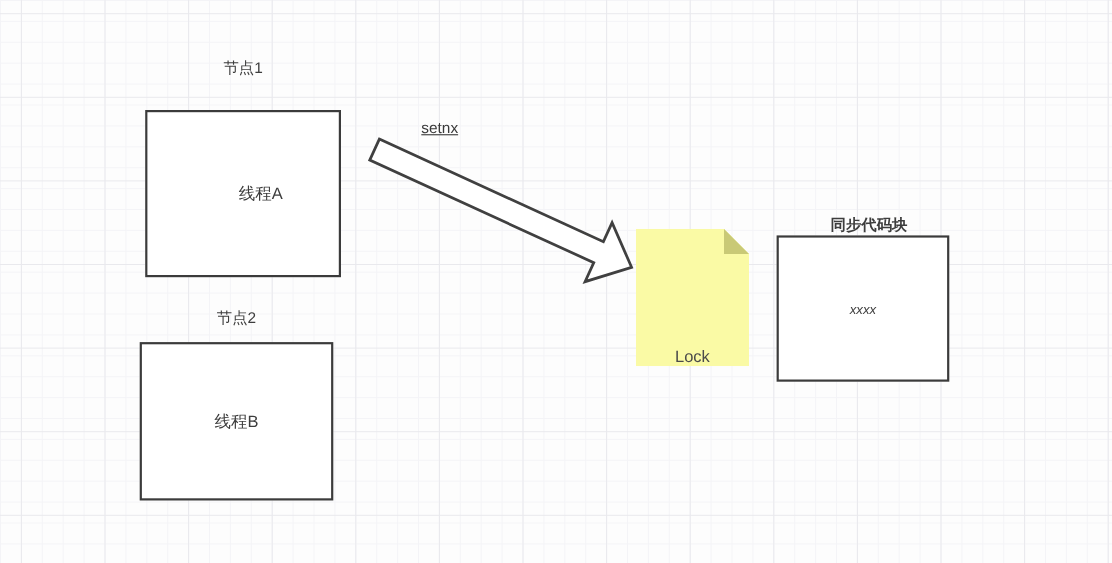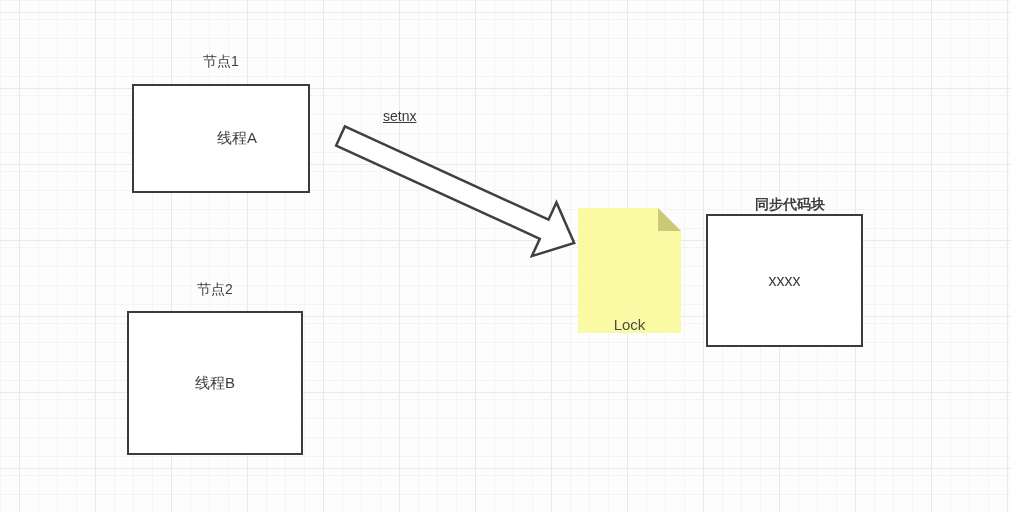--- a/index.html
+++ b/index.html
@@ -73,26 +73,26 @@
   .note-fold {
     position: absolute;
     right: 0; top: 0;
     width: 23px; height: 23px;
     background: #c9c976;
     clip-path: polygon(0 0, 100% 100%, 0 100%);
   }
 
   
   .node1-title { left: 221px; top: 53px; }
-  .node1-body  { left: 132px; top: 84px;  width: 178px; height: 109px; padding-left: 32px; }
+  .node1-body  { left: 132px; top: 100px;  width: 178px; height: 152px; padding-left: 32px; }
   .node2-title { left: 215px; top: 281px; text-align: right; }
   .node2-body  { left: 127px; top: 311px; width: 176px; height: 144px; justify-content: center; }
   .setnx-label { left: 383px; top: 108px; }
   .sync-title  { left: 790px; top: 196px; font-weight: bold; }
-  .sync-body   { left: 706px; top: 214px; width: 157px; height: 133px; font-size: 16px; }
+  .sync-body   { left: 706px; top: 214px; width: 157px; height: 133px; font-size: 12px; font-style: italic; }
 </style>
 </head>
 <body>
 
 <div class="canvas">
 
   <div class="shape-label node1-title">节点1</div>
   <div class="rect-shape node1-body">
     <span>线程A</span>
   </div>

